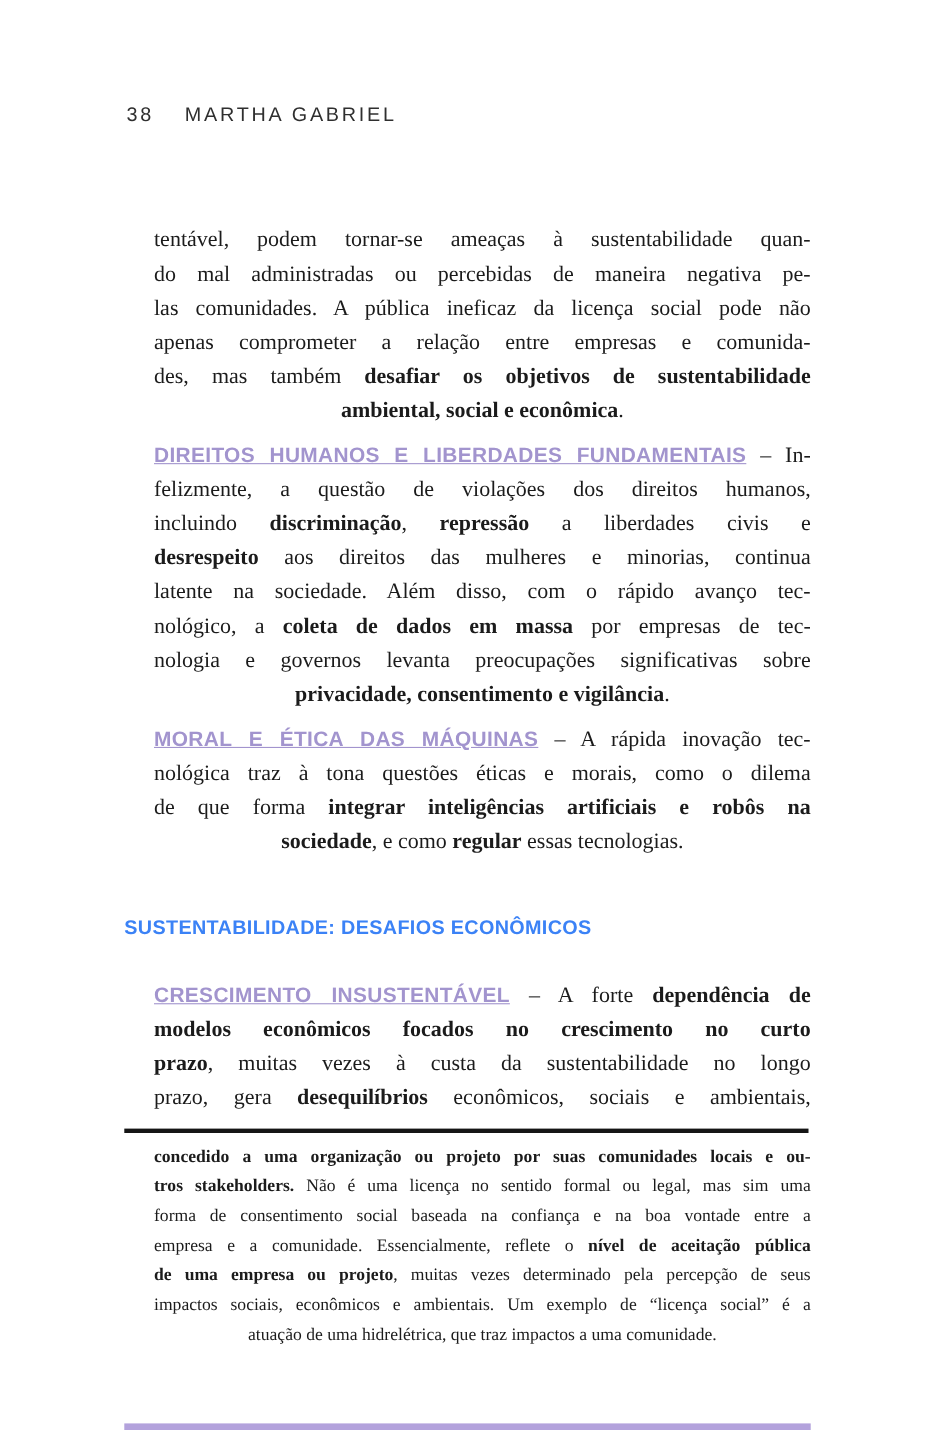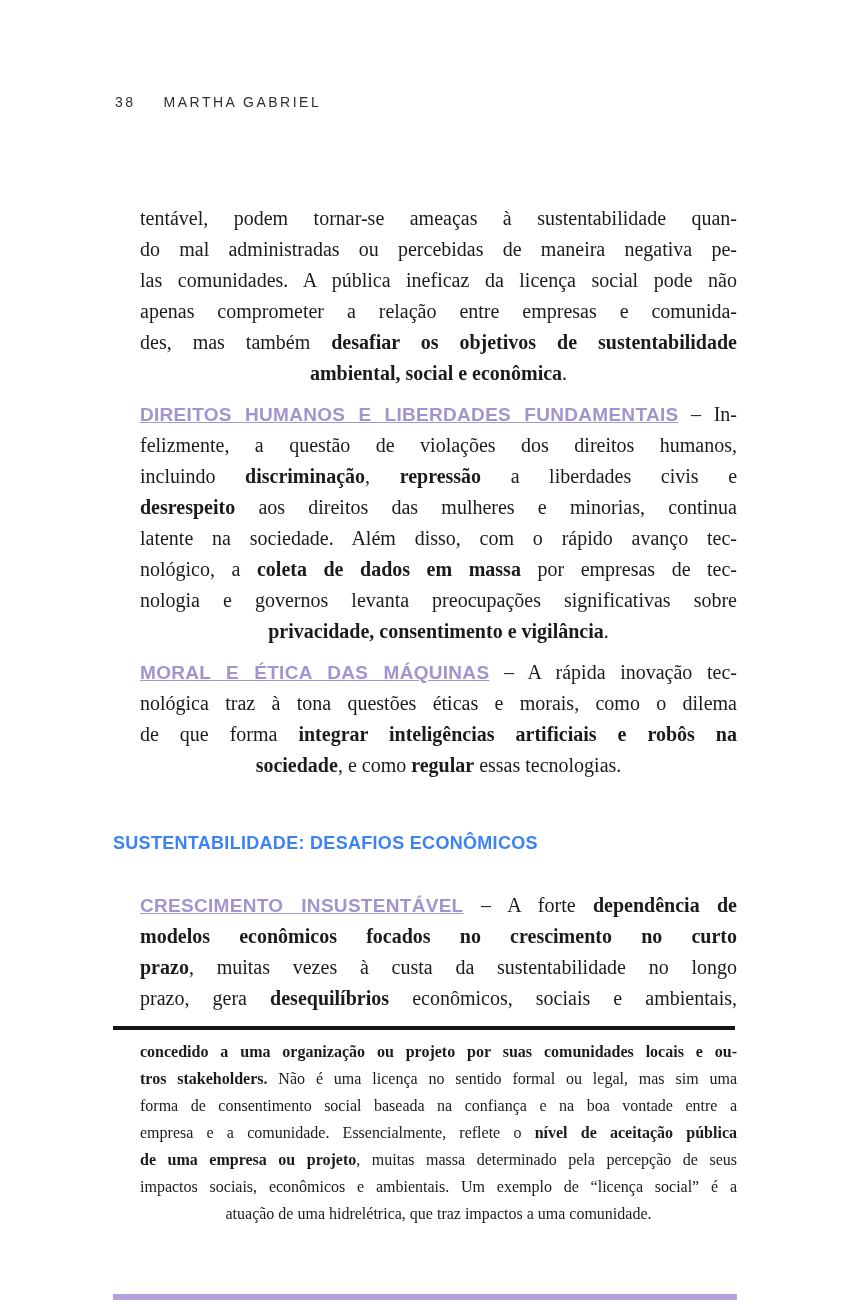--- a/index.html
+++ b/index.html
@@ -1,19 +1,19 @@
 <!DOCTYPE html>
 <html><head>
 <meta charset="utf-8">
 <style>
   html,body{margin:0;padding:0;background:#ffffff;}
   .page{position:relative;width:850px;height:1304px;background:#ffffff;overflow:hidden;
         font-family:"Liberation Serif", serif;color:#1b1b1b;}
   .header{position:absolute;left:115px;top:94px;display:flex;align-items:flex-start;
-          font-family:"Liberation Sans", sans-serif;font-size:14px;letter-spacing:2.5px;
+          font-family:"Liberation Sans", sans-serif;font-size:18px;letter-spacing:2.5px;
           color:#2f2f2f;font-weight:400;}
   .header .author{margin-left:28px;}
   .content{position:absolute;left:113px;top:203px;width:624px;}
   .para{margin:0 0 10px 27px;width:597px;font-size:20px;line-height:31px;}
   .fnote{margin:8px 0 0 27px;width:597px;font-size:16px;line-height:27px;}
   .line{display:block;text-align:center;}
   .line.just{text-align:justify;text-align-last:justify;}
   .b{font-weight:bold;}
   .h{font-family:"Liberation Sans", sans-serif;font-weight:bold;color:#a294ce;
      font-size:19px;letter-spacing:0.3px;text-decoration:underline;}
@@ -67,21 +67,21 @@
         <div class="line just"><span>prazo, gera </span><span class="b">desequilíbrios</span><span> econômicos, sociais e ambientais,</span></div>
       </div>
 
     <div class="rule"></div>
 
     <div class="fnote">
         <div class="line just"><span class="b">concedido a uma organização ou projeto por suas comunidades locais e ou-</span></div>
         <div class="line just"><span class="b">tros stakeholders.</span><span> Não é uma licença no sentido formal ou legal, mas sim uma</span></div>
         <div class="line just"><span>forma de consentimento social baseada na confiança e na boa vontade entre a</span></div>
         <div class="line just"><span>empresa e a comunidade. Essencialmente, reflete o </span><span class="b">nível de aceitação pública</span></div>
-        <div class="line just"><span class="b">de uma empresa ou projeto</span><span>, muitas massa determinado pela percepção de seus</span></div>
+        <div class="line just"><span class="b">de uma empresa ou projeto</span><span>, muitas vezes determinado pela percepção de seus</span></div>
         <div class="line just"><span>impactos sociais, econômicos e ambientais. Um exemplo de “licença social” é a</span></div>
         <div class="line"><span>atuação de uma hidrelétrica, que traz impactos a uma comunidade.</span></div>
       </div>
   </div>
 
   <div class="accent-bar"></div>
 
 </div>
 
 </body></html>

